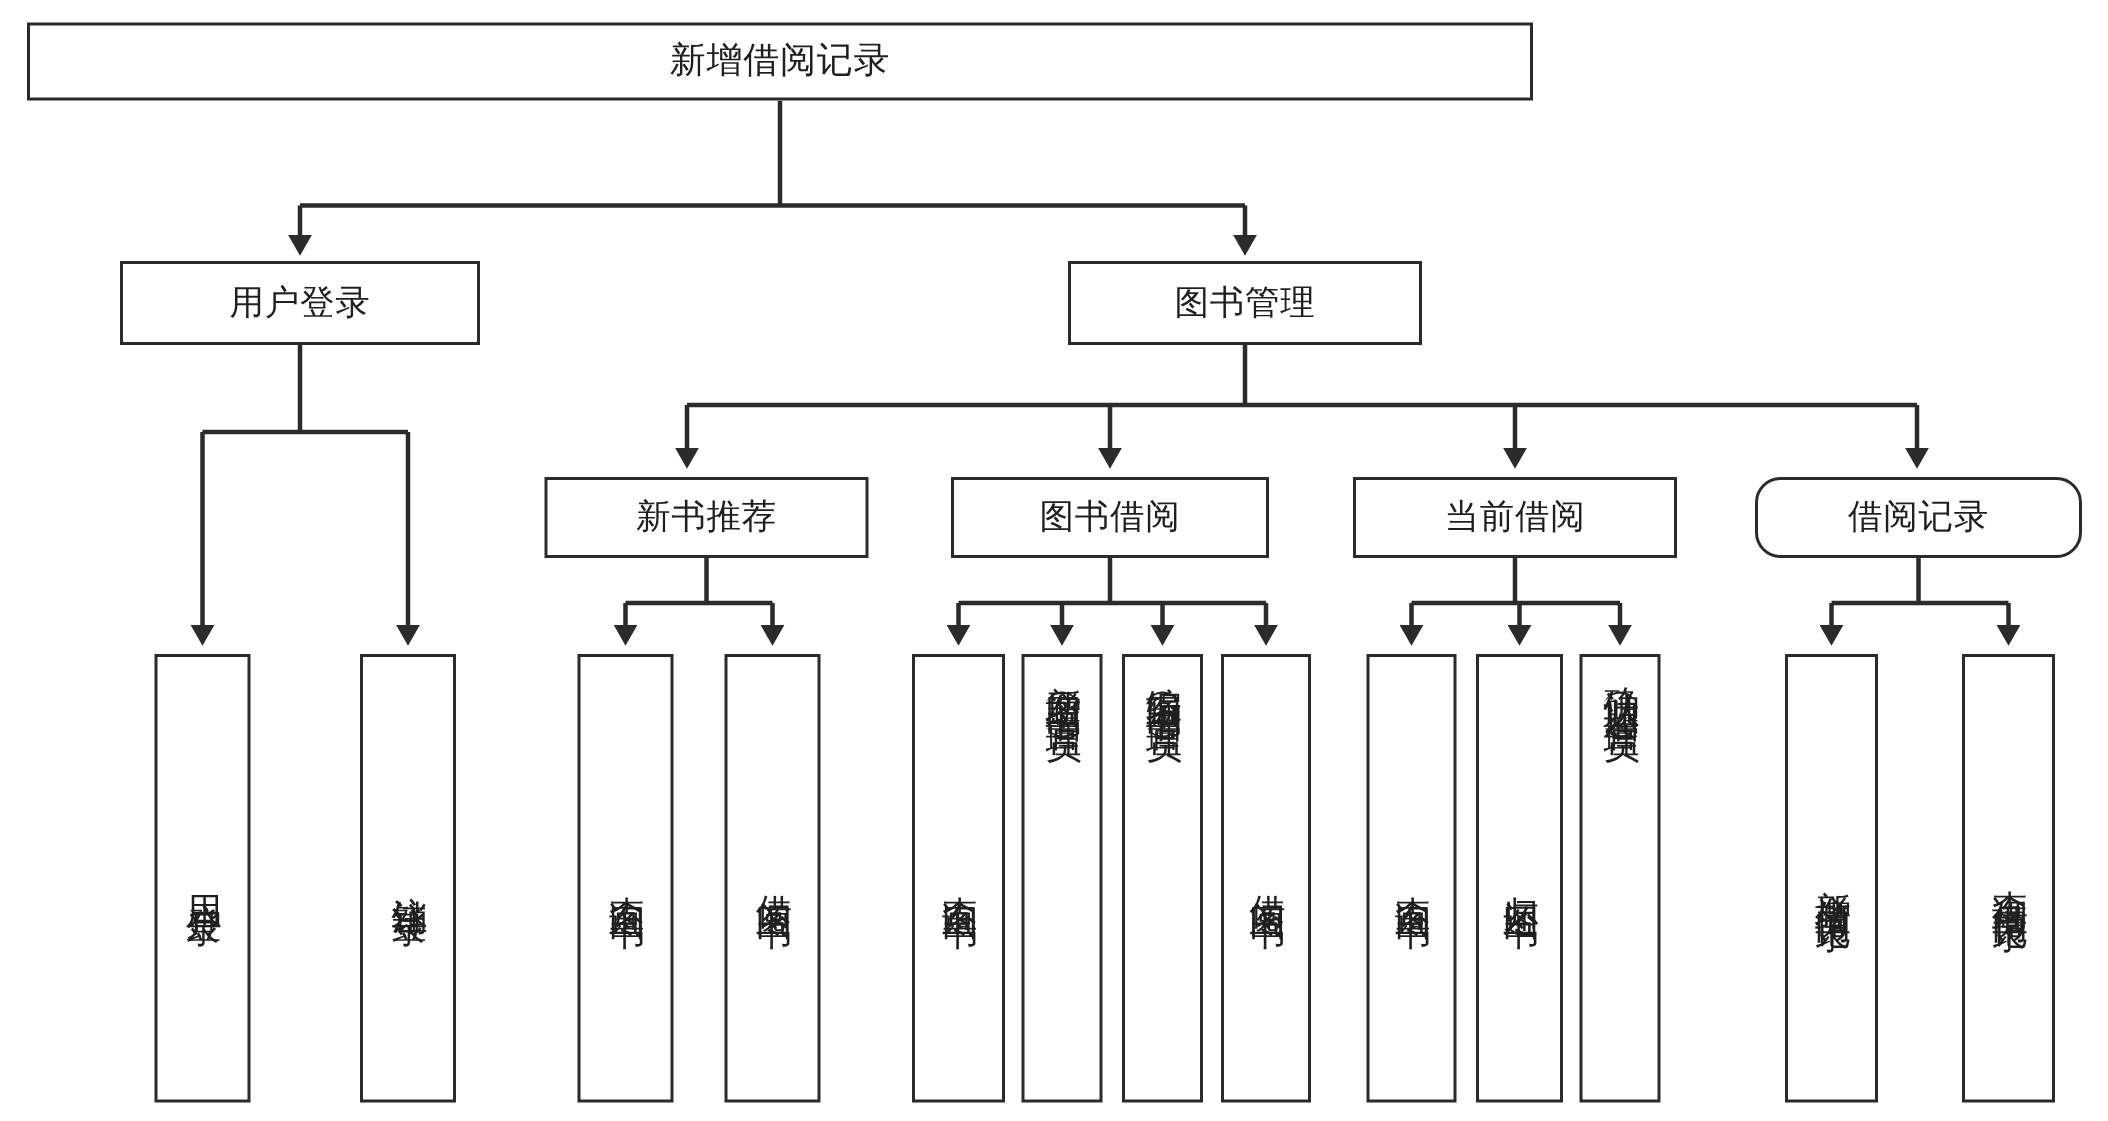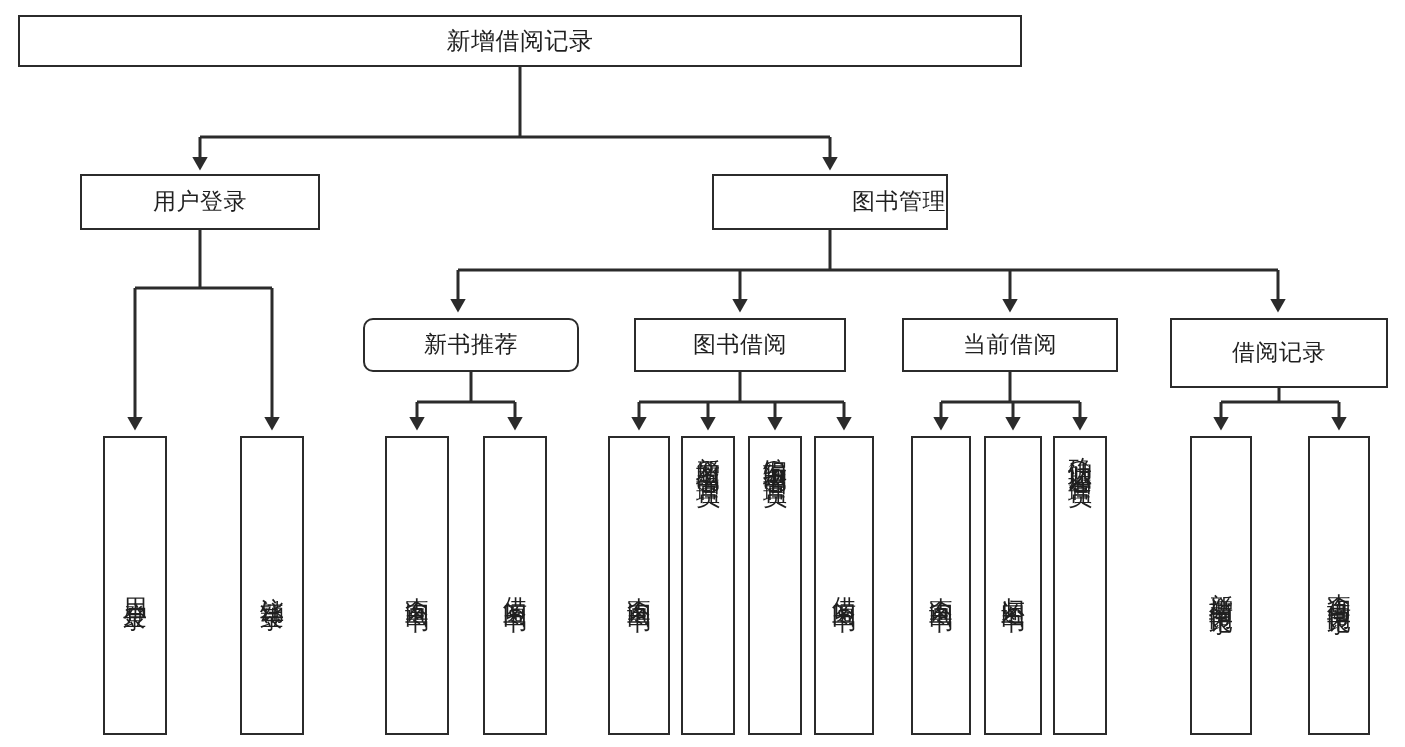--- a/index.html
+++ b/index.html
@@ -125,34 +125,34 @@
     </g>
   </svg>
 
   <div class="node node-root" id="n-root" style="left: 18px; top: 15px; width: 1004px; height: 52px;">
     <span class="node-h">新增借阅记录</span>
   </div>
 
   <div class="node" id="n-l2-0" style="left: 80px; top: 174px; width: 240px; height: 56px;">
     <span class="node-h">用户登录</span>
   </div>
-  <div class="node" id="n-l2-1" style="left: 712px; top: 174px; width: 236px; height: 56px; justify-content: flex-end;">
+  <div class="node" id="n-l2-1" style="left: 712px; top: 174px; width: 236px; height: 56px;">
     <span class="node-h">图书管理</span>
   </div>
 
-  <div class="node" id="n-l3-0" style="left: 363px; top: 318px; width: 216px; height: 54px; border-radius: 10px;">
+  <div class="node" id="n-l3-0" style="left: 363px; top: 318px; width: 216px; height: 54px;">
     <span class="node-h">新书推荐</span>
   </div>
   <div class="node" id="n-l3-1" style="left: 634px; top: 318px; width: 212px; height: 54px;">
     <span class="node-h">图书借阅</span>
   </div>
   <div class="node" id="n-l3-2" style="left: 902px; top: 318px; width: 216px; height: 54px;">
     <span class="node-h">当前借阅</span>
   </div>
-  <div class="node" id="n-l3-3" style="left: 1170px; top: 318px; width: 218px; height: 70px;">
+  <div class="node" id="n-l3-3" style="left: 1170px; top: 318px; width: 218px; height: 54px; border-radius: 17px;">
     <span class="node-h">借阅记录</span>
   </div>
 
   <div class="node node-v center-text" id="n-leaf-0" style="left: 103px; top: 436px; width: 64px; height: 299px;">
     <span class="vtext">用户登录</span>
   </div>
   <div class="node node-v center-text" id="n-leaf-1" style="left: 240px; top: 436px; width: 64px; height: 299px;">
     <span class="vtext">注销登录</span>
   </div>
   <div class="node node-v center-text" id="n-leaf-2" style="left: 385px; top: 436px; width: 64px; height: 299px;">

